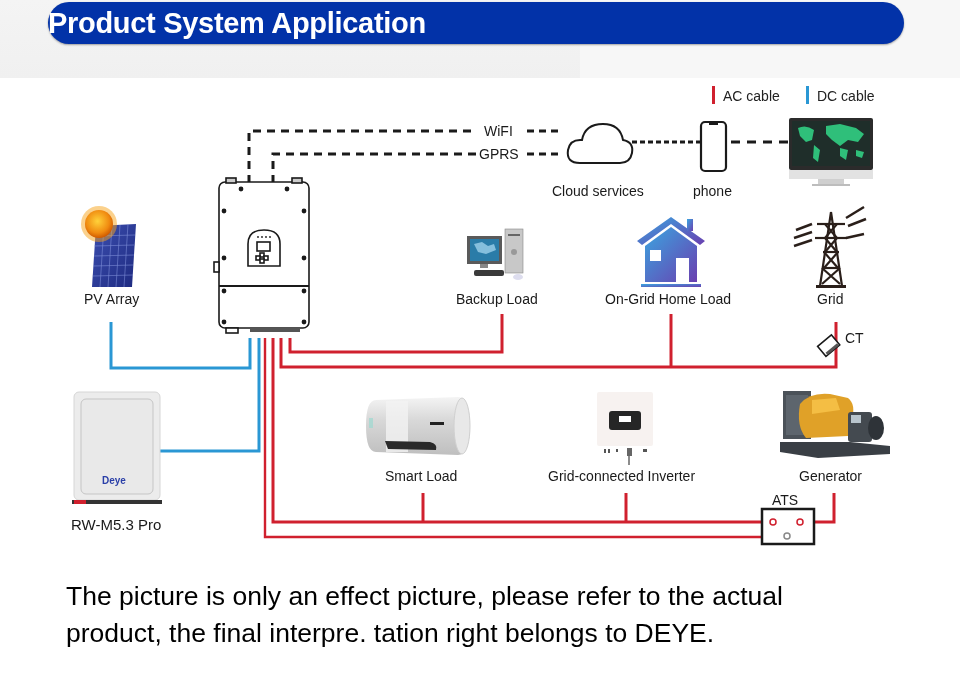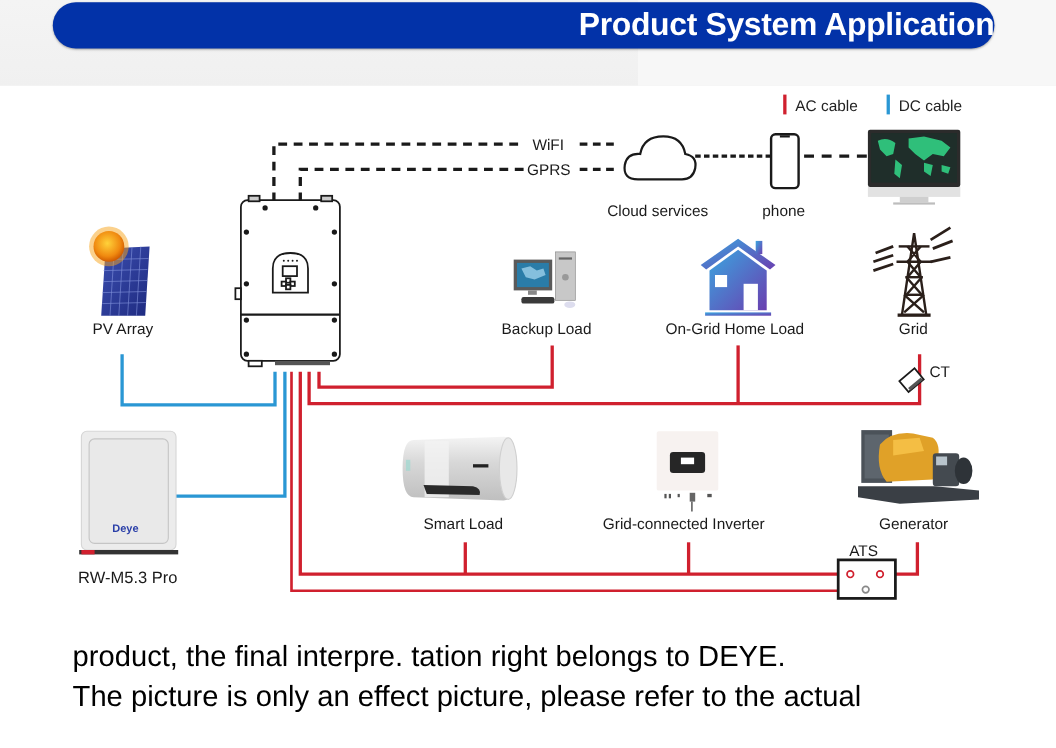--- a/index.html
+++ b/index.html
@@ -14,21 +14,21 @@
   }
   .topband-right {
     position: absolute; left: 580px; top: 0; width: 380px; height: 78px;
     background: #f7f7f7;
   }
   .title-bar {
     position: absolute; left: 48px; top: 2px; width: 856px; height: 42px;
     background: #0232a8;
     border-radius: 21px;
     box-shadow: 0 1px 2px rgba(0,0,0,0.35);
-    display: flex; align-items: center; justify-content: flex-end;
+    display: flex; align-items: center; justify-content: flex-start;
   }
   .title-text {
     color: #ffffff; font-weight: bold; font-size: 29px; letter-spacing: -0.3px;
   }
   svg#diagram { position: absolute; left: 0; top: 0; }
   .label { font-family: "Liberation Sans", sans-serif; font-size: 14px; fill: #1a1a1a; }
   .legend-label { font-family: "Liberation Sans", sans-serif; font-size: 14px; fill: #222; }
   .disclaimer {
     position: absolute; left: 66px; top: 578px; width: 860px;
     font-size: 26.5px; line-height: 37px; color: #000;
@@ -276,15 +276,15 @@
   <g>
     <rect x="762" y="509" width="52" height="35" fill="#ffffff" stroke="#1a1a1a" stroke-width="2.5"></rect>
     <circle cx="773" cy="522" r="3" fill="#ffffff" stroke="#d0202e" stroke-width="1.5"></circle>
     <circle cx="800" cy="522" r="3" fill="#ffffff" stroke="#d0202e" stroke-width="1.5"></circle>
     <circle cx="787" cy="536" r="3" fill="#ffffff" stroke="#888" stroke-width="1.5"></circle>
   </g>
   <text class="label" x="772" y="505">ATS</text>
 </svg>
 
 <div class="disclaimer">
+  <div>The picture is only an effect picture, please refer to the actual</div>
   <div>product, the final interpre. tation right belongs to DEYE.</div>
-  <div>The picture is only an effect picture, please refer to the actual</div>
 </div>
 
 </body></html>

